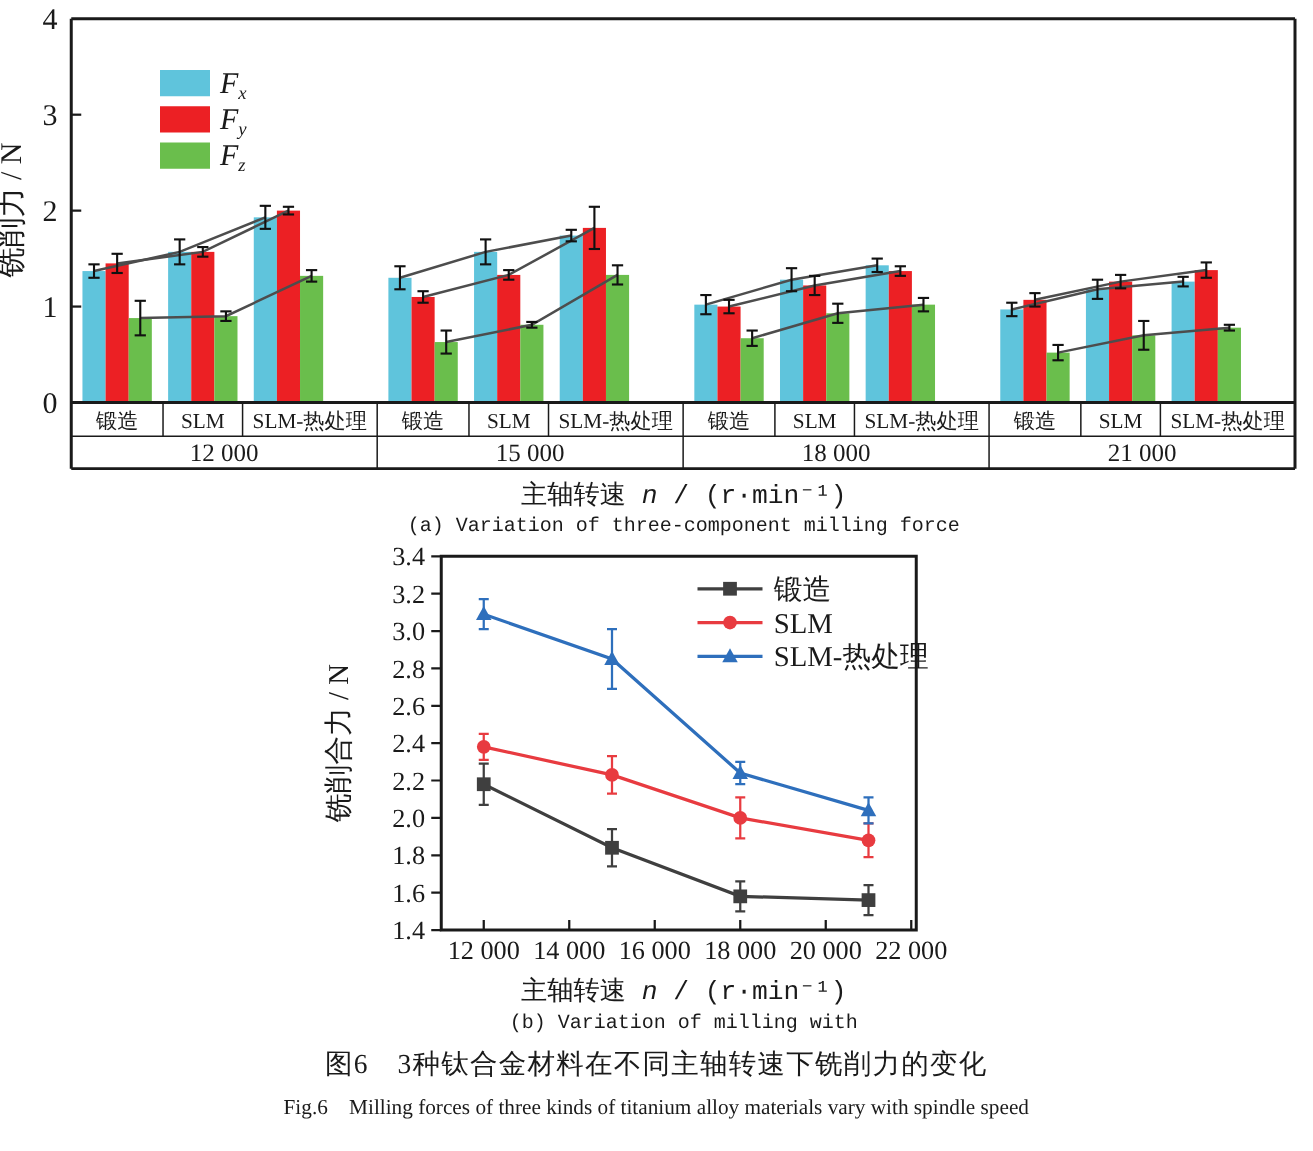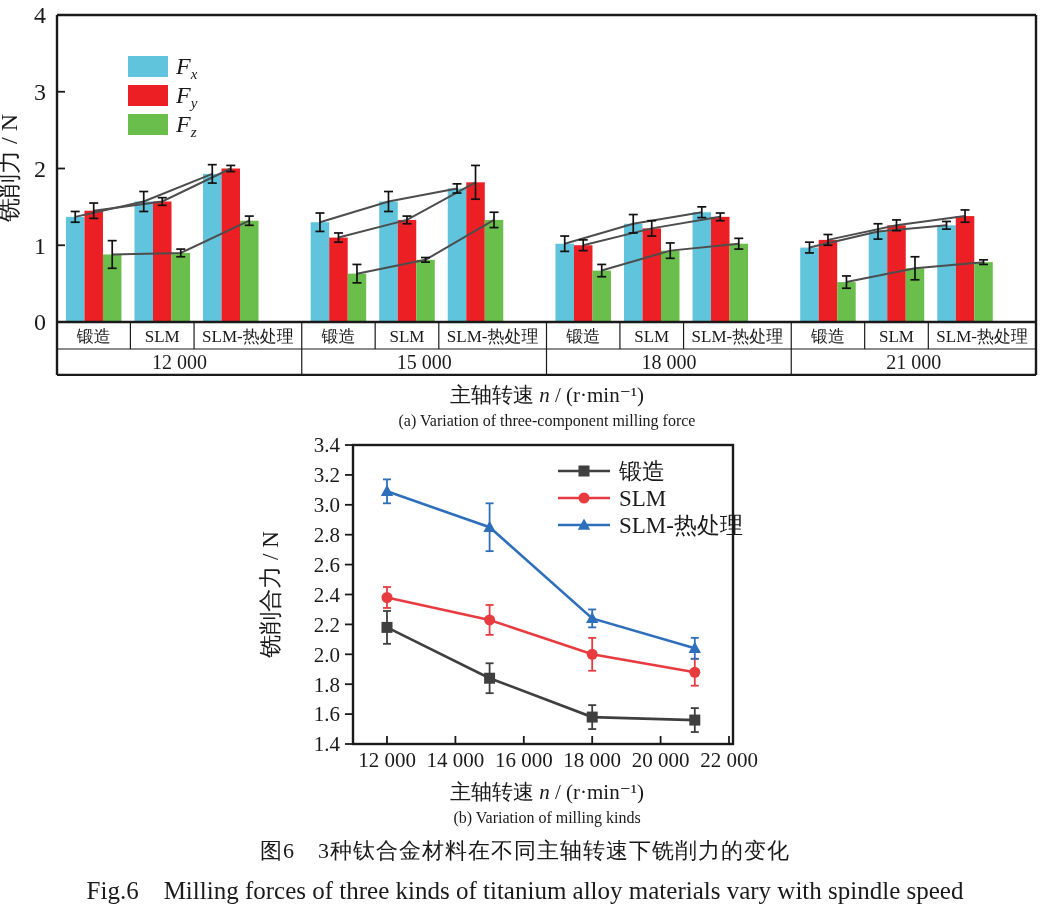--- a/index.html
+++ b/index.html
@@ -1,25 +1,25 @@
 <!DOCTYPE html>
 <html><head>
 <meta charset="utf-8">
 <style>
   html,body{margin:0;padding:0;background:#ffffff;}
   body{width:1050px;height:921px;font-family:"Liberation Serif","DejaVu Serif",serif;color:#1a1a1a;}
   .page{position:relative;width:1050px;height:921px;overflow:hidden;}
   svg text{font-family:"Liberation Serif","DejaVu Serif",serif;}
-  .capblock{width:980px;margin-left:57px;text-align:center;}
+  .capblock{width:980px;margin-left:57px;text-align:center;font-family:Liberation Mono, monospace;}
   .capblock-full{width:1050px;text-align:center;}
   .xlabel{font-size:21px;margin-top:5px;}
   .xlabel i{font-style:italic;}
   .subcap{font-size:16px;margin-top:3px;}
   .cncap{font-size:22px;margin-top:9px;letter-spacing:1px;}
-  .encap{font-size:25px;margin-top:8px;}
+  .encap{font-size:17px;margin-top:8px;}
   #chartA{display:block;}
   #chartB{display:block;margin-left:248px;margin-top:7px;}
 </style>
 </head>
 <body>
 
 <div class="page">
 
   <svg id="chartA" width="1050" height="376" viewBox="0 0 1050 376">
       <rect x="65.9625" y="216.8525" width="18.5" height="105.14750000000001" fill="#5FC4DC"></rect>
@@ -327,21 +327,21 @@
       <line x1="310" y1="61" x2="362" y2="61" stroke="#E83B40" stroke-width="2.6"></line>
       <circle cx="336" cy="61" r="5.5" fill="#E83B40"></circle>
       <text x="371" y="61" dy="0.35em" font-size="23" fill="#1a1a1a">SLM</text>
       <line x1="310" y1="88" x2="362" y2="88" stroke="#2E6FBC" stroke-width="2.6"></line>
       <path d="M336 81.5 L342.2 92.7 L329.8 92.7 Z" fill="#2E6FBC"></path>
       <text x="371" y="88" dy="0.35em" font-size="23" fill="#1a1a1a">SLM-热处理</text>
     </svg>
 
   <div class="capblock">
     <div class="xlabel"><span>主轴转速 </span><i>n</i><span> / (r·min⁻¹)</span></div>
-    <div class="subcap">(b) Variation of milling kinds</div>
+    <div class="subcap">(b) Variation of milling with</div>
   </div>
 
   <div class="capblock-full">
     <div class="cncap">图6　3种钛合金材料在不同主轴转速下铣削力的变化</div>
     <div class="encap">Fig.6　Milling forces of three kinds of titanium alloy materials vary with spindle speed</div>
   </div>
 
 </div>
 
 </body></html>

